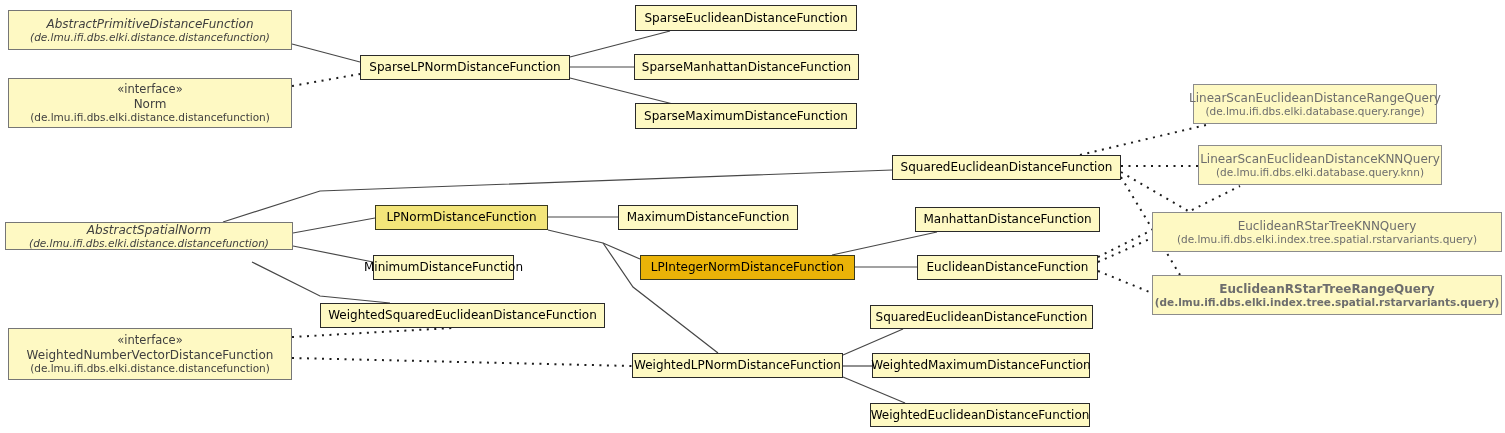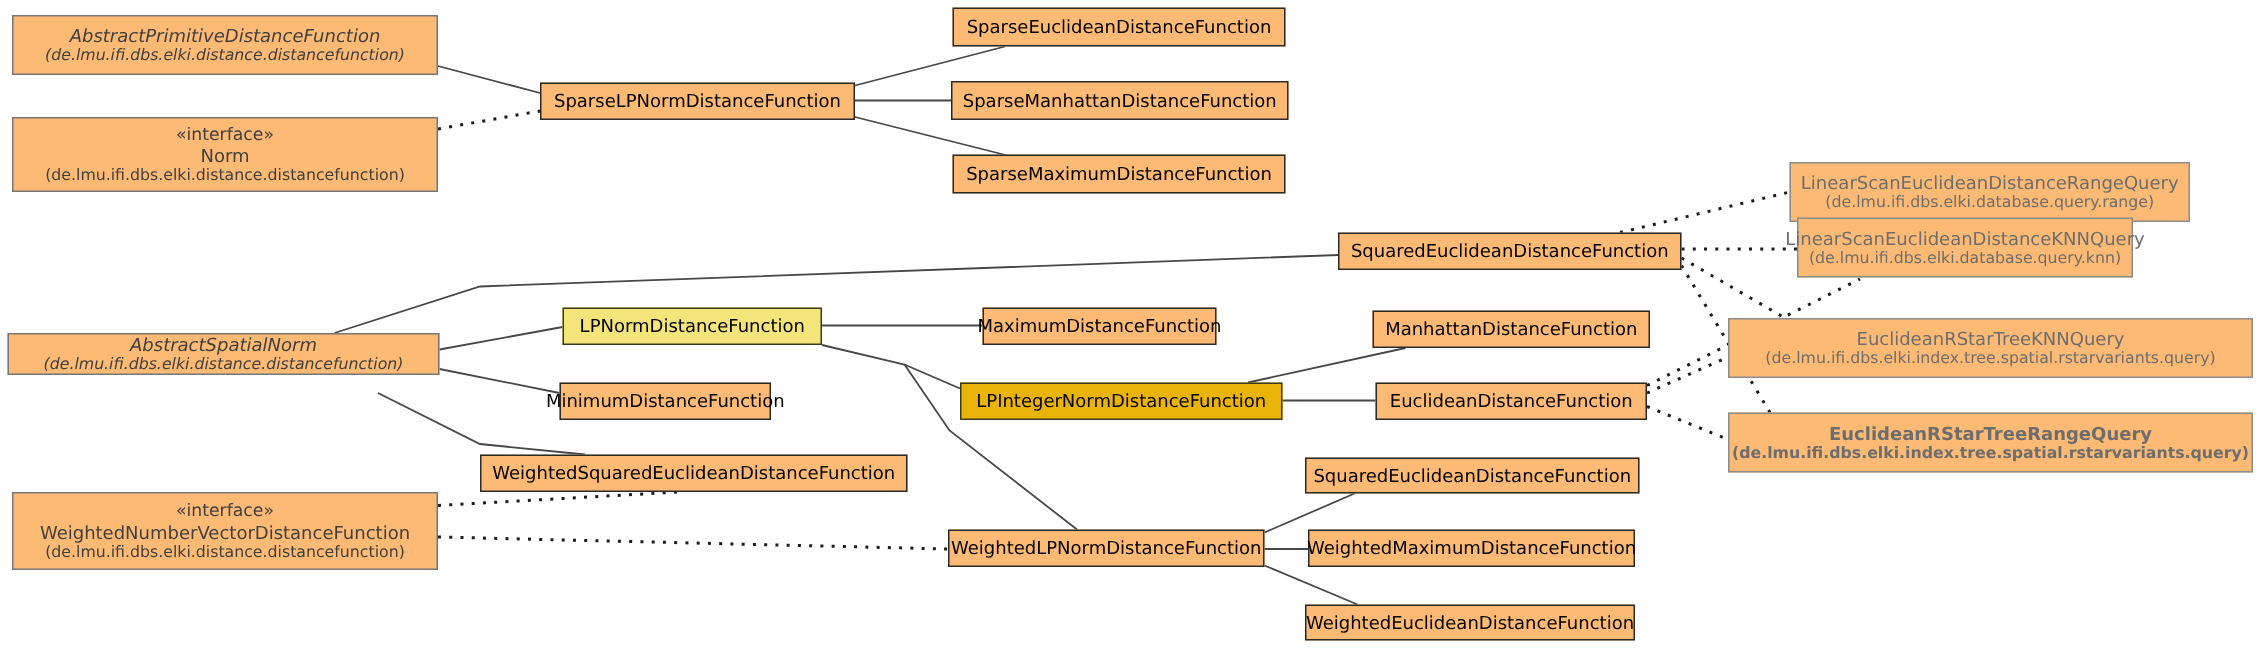--- a/index.html
+++ b/index.html
@@ -29,21 +29,21 @@
     stroke-linecap: butt;
   }
   .node {
     position: absolute;
     box-sizing: border-box;
     display: flex;
     flex-direction: column;
     align-items: center;
     justify-content: center;
     text-align: center;
-    background: #fdba74;
+    background: #fef9c3;
     line-height: 1.18;
     white-space: nowrap;
     cursor: default;
   }
   .node .lbl   { font-size: 12px; }
   .node .pkg   { font-size: 10.5px; }
   .node .ster  { font-size: 11.5px; }
   .node.k-class {
     border: 1.4px solid #2a2a2a;
     color: #000000;
@@ -113,43 +113,43 @@
       </div>
       <div class="node k-class" style="left: 635px; top: 5px; width: 222px; height: 26px;">
         <div class="lbl">SparseEuclideanDistanceFunction</div>
       </div>
       <div class="node k-class" style="left: 634px; top: 54px; width: 225px; height: 26px;">
         <div class="lbl">SparseManhattanDistanceFunction</div>
       </div>
       <div class="node k-class" style="left: 635px; top: 103px; width: 222px; height: 26px;">
         <div class="lbl">SparseMaximumDistanceFunction</div>
       </div>
-      <div class="node k-external" style="left: 1193px; top: 84px; width: 267px; height: 40px; margin-top: 24px;">
+      <div class="node k-external" style="left: 1193px; top: 84px; width: 244px; height: 40px;">
         <div class="lbl">LinearScanEuclideanDistanceRangeQuery</div>
         <div class="pkg">(de.lmu.ifi.dbs.elki.database.query.range)</div>
       </div>
-      <div class="node k-external" style="left: 1198px; top: 145px; width: 224px; height: 40px;">
+      <div class="node k-external" style="left: 1198px; top: 145px; width: 244px; height: 40px;">
         <div class="lbl">LinearScanEuclideanDistanceKNNQuery</div>
         <div class="pkg">(de.lmu.ifi.dbs.elki.database.query.knn)</div>
       </div>
       <div class="node k-class" style="left: 892px; top: 155px; width: 229px; height: 25px;">
         <div class="lbl">SquaredEuclideanDistanceFunction</div>
       </div>
       <div class="node k-external" style="left: 1152px; top: 212px; width: 350px; height: 40px;">
         <div class="lbl">EuclideanRStarTreeKNNQuery</div>
         <div class="pkg">(de.lmu.ifi.dbs.elki.index.tree.spatial.rstarvariants.query)</div>
       </div>
       <div class="node k-external" style="left: 1152px; top: 275px; width: 350px; height: 40px; font-weight: bold;">
         <div class="lbl">EuclideanRStarTreeRangeQuery</div>
         <div class="pkg">(de.lmu.ifi.dbs.elki.index.tree.spatial.rstarvariants.query)</div>
       </div>
       <div class="node k-highlight" style="left: 375px; top: 205px; width: 173px; height: 25px; background: rgb(243, 229, 122);">
         <div class="lbl">LPNormDistanceFunction</div>
       </div>
-      <div class="node k-class" style="left: 655px; top: 205px; width: 156px; height: 25px;">
+      <div class="node k-class" style="left: 618px; top: 205px; width: 180px; height: 25px;">
         <div class="lbl">MaximumDistanceFunction</div>
       </div>
       <div class="node k-class" style="left: 915px; top: 207px; width: 185px; height: 25px;">
         <div class="lbl">ManhattanDistanceFunction</div>
       </div>
       <div class="node k-abstract" style="left: 5px; top: 222px; width: 288px; height: 28px;">
         <div class="lbl">AbstractSpatialNorm</div>
         <div class="pkg">(de.lmu.ifi.dbs.elki.distance.distancefunction)</div>
       </div>
       <div class="node k-class" style="left: 373px; top: 255px; width: 141px; height: 25px;">

